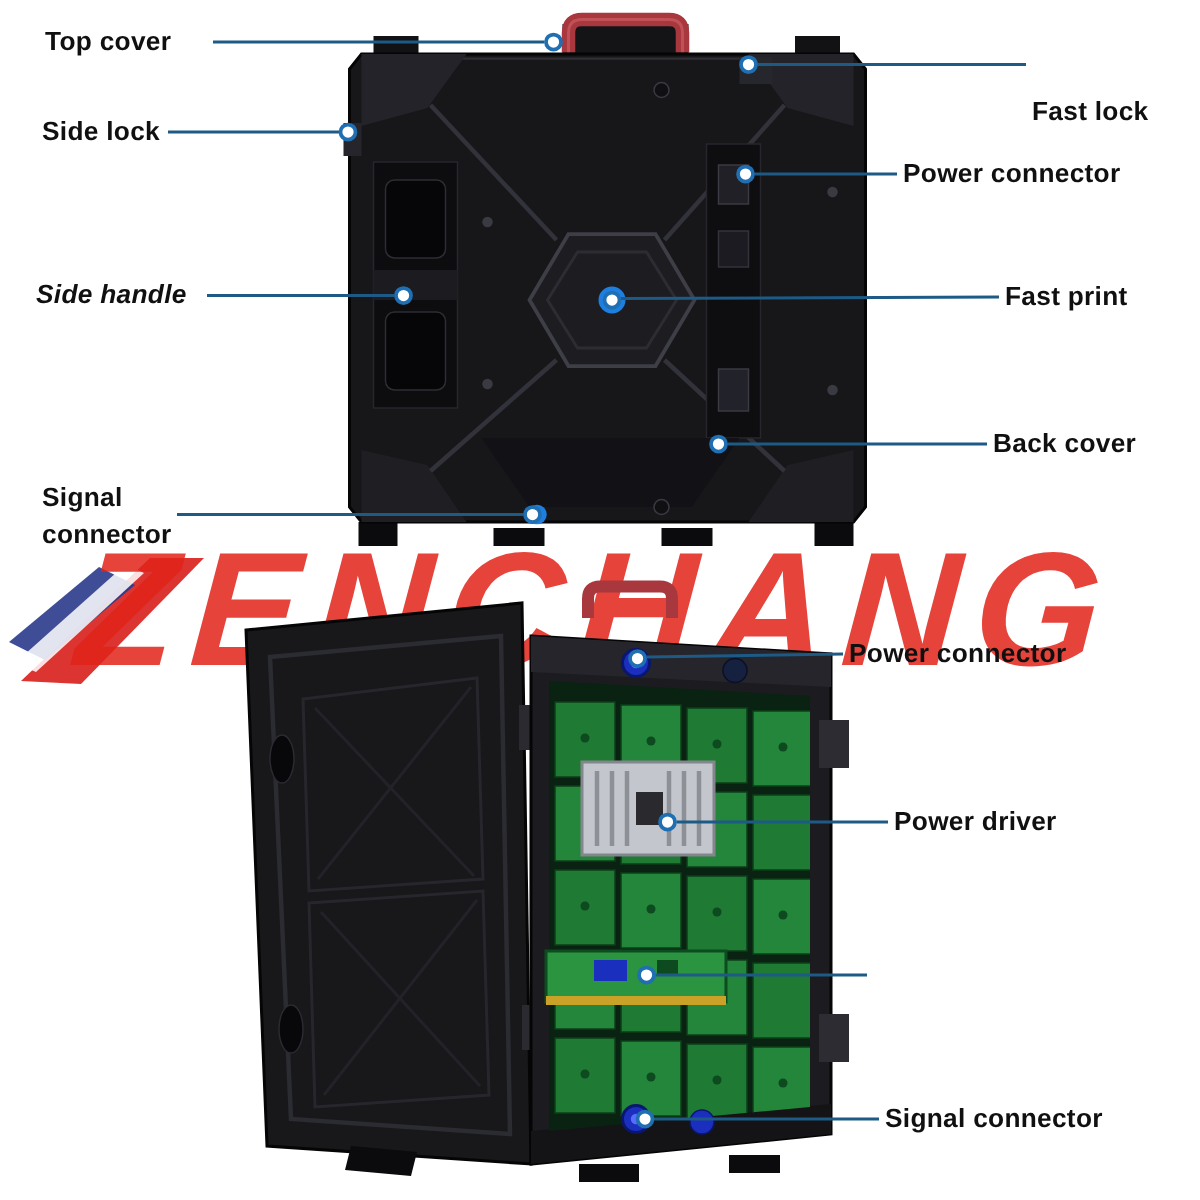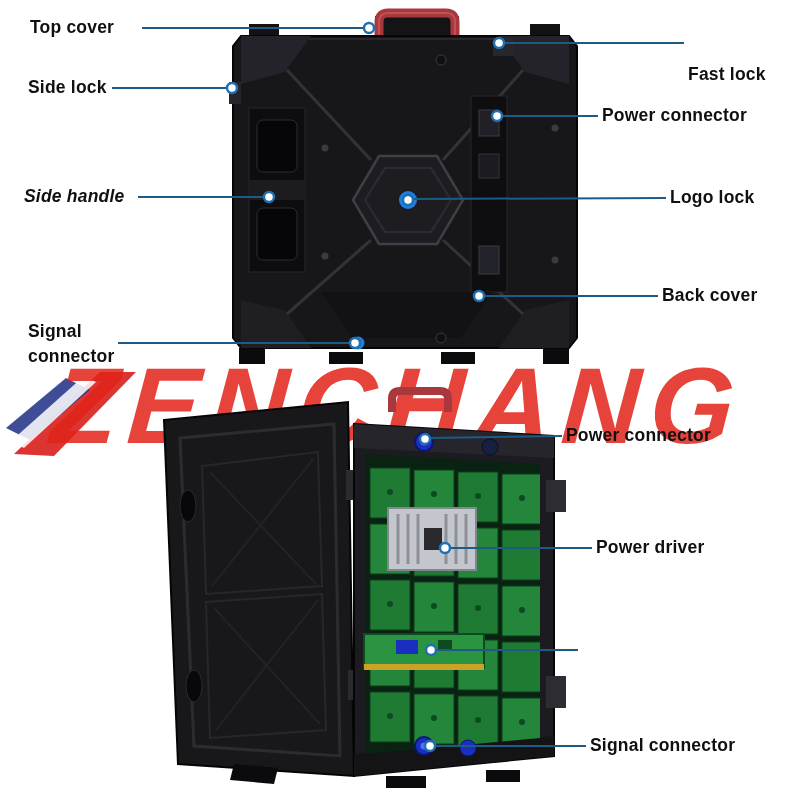--- a/index.html
+++ b/index.html
@@ -231,19 +231,19 @@
       <circle cx="430" cy="746" r="5"></circle>
     </g>
   </svg>
 
   <div class="callout-label" id="cl-top-handle">Top cover</div>
   <div class="callout-label" id="cl-side-lock">Side lock</div>
   <div class="callout-label" id="cl-side-handle">Side handle</div>
   <div class="callout-label" id="cl-signal-left">Signal connector</div>
   <div class="callout-label" id="cl-fast-lock">Fast lock</div>
   <div class="callout-label" id="cl-power-top">Power connector</div>
-  <div class="callout-label" id="cl-logo-print">Logo lock</div>
+  <div class="callout-label" id="cl-logo-print">Fast print</div>
   <div class="callout-label" id="cl-back-cover">Back cover</div>
   <div class="callout-label" id="cl-power-bottom">Power connector</div>
   <div class="callout-label" id="cl-power-driver">Power driver</div>
   <div class="callout-label" id="cl-signal-bottom">Signal connector</div>
 
 </div>
 
 </body></html>

